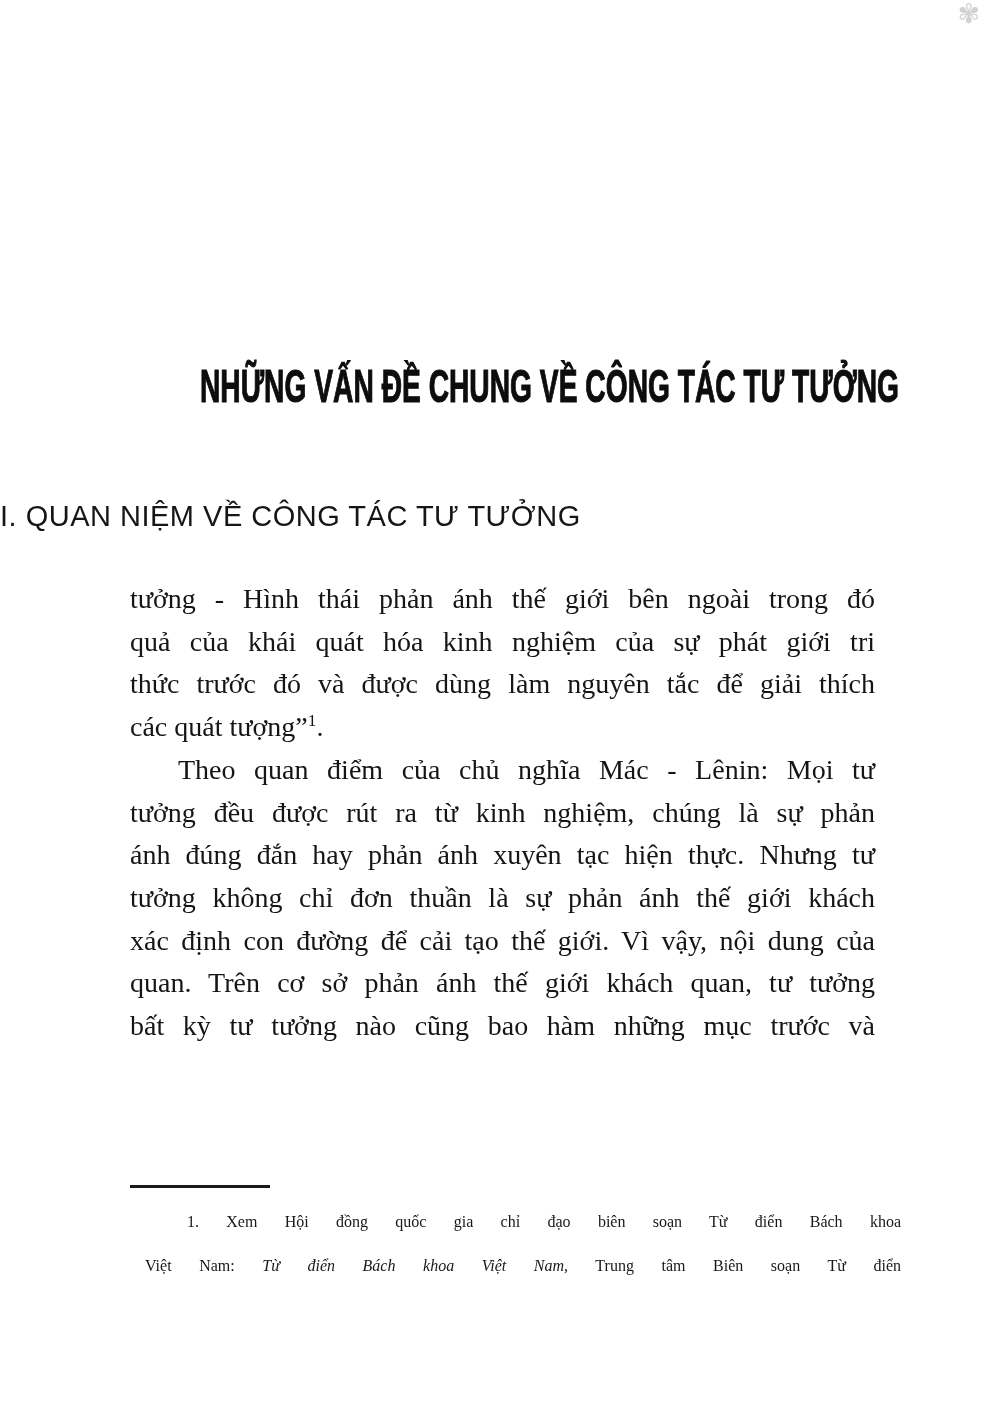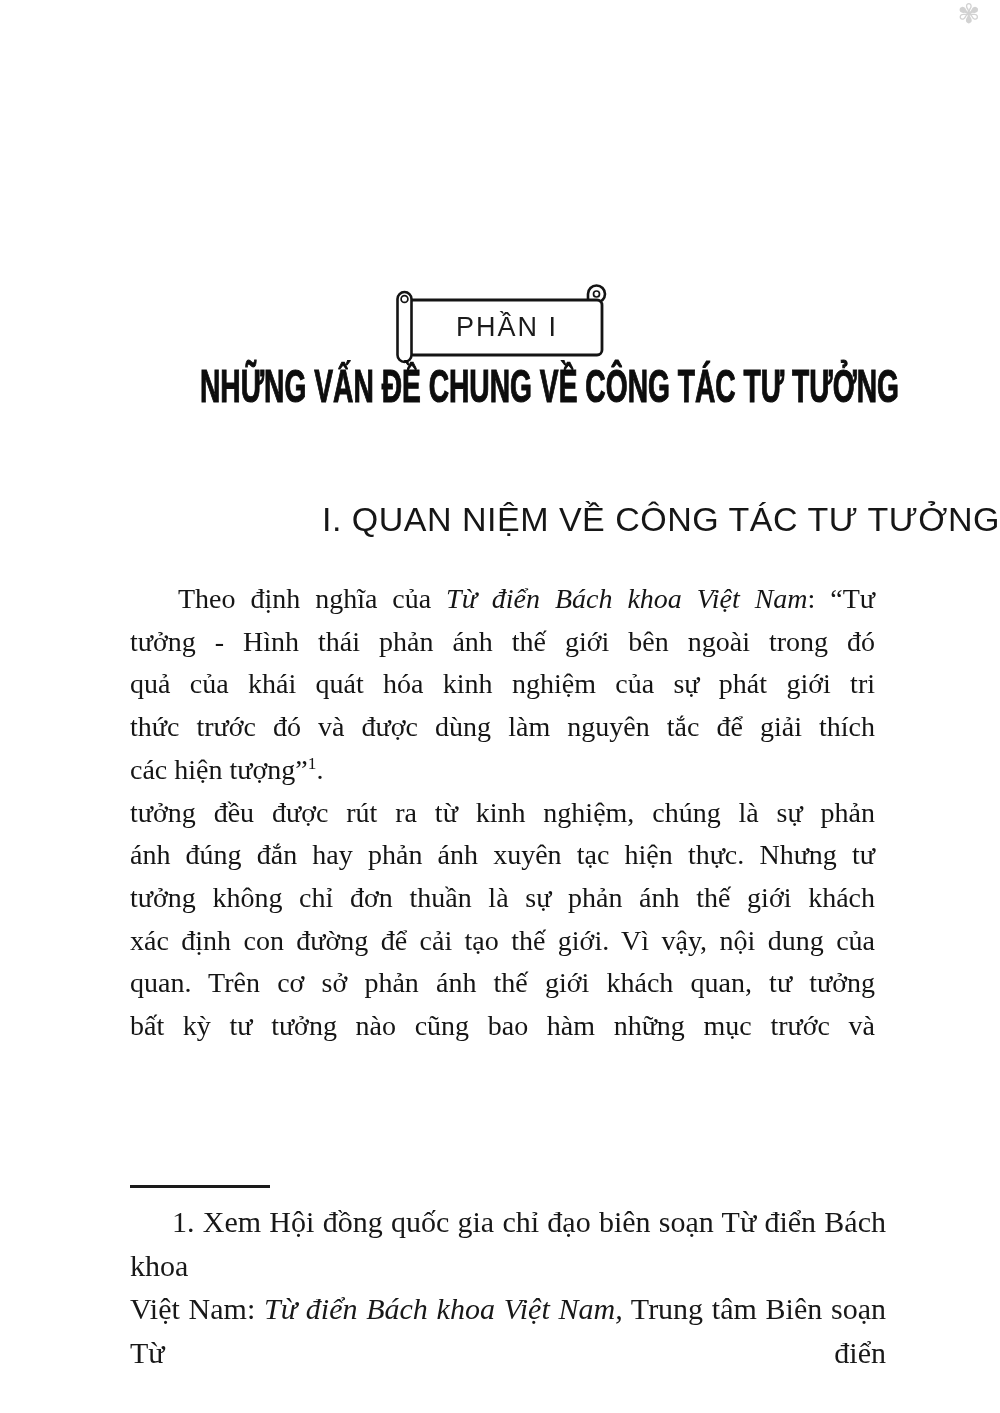--- a/index.html
+++ b/index.html
@@ -30,75 +30,62 @@
     position:absolute; top:358px; left:0; width:1000px;
     text-align:center; white-space:nowrap;
     font-family:"Liberation Sans", sans-serif;
     font-weight:700; font-size:47px; line-height:56px;
     color:#0d0d0d;
     -webkit-text-stroke:1.1px #0d0d0d;
     transform:scaleX(0.60); transform-origin:50% 50%;
   }
   .section-heading {
     position:absolute; top:500px; left:0; width:1000px;
-    text-align:right;
+    text-align:left;
     font-family:"Liberation Sans", sans-serif;
-    font-weight:400; font-size:34px; letter-spacing:0.5px;
+    font-weight:400; font-size:29px; letter-spacing:0.5px;
     color:#161616;
   }
   .body-text {
     position:absolute; top:578px; left:130px; width:745px;
     font-size:28px; line-height:42.7px; color:#151515;
   }
   .body-line.justify { text-align:justify; text-align-last:justify; }
   .body-line.indent { text-indent:48px; }
   sup { font-size:0.62em; vertical-align:super; line-height:0; }
   i { font-style:italic; }
   .footnote-rule {
     position:absolute; top:1185px; left:130px; width:140px; height:3px;
     background:#1a1a1a;
   }
   .footnote {
-    position:absolute; top:1200px; left:130px; width:756px;
-    font-size:30px; line-height:43.5px; color:#181818;
+    position:absolute; top:1200px; left:145px; width:756px;
+    font-size:16px; line-height:43.5px; color:#181818;
   }
   .foot-line.justify { text-align:justify; text-align-last:justify; }
   .foot-line.indent { text-indent:42px; }
 </style>
 </head>
 <body>
 
 <div class="page">
 
   <span class="ornament">✾</span>
 
-  <div class="banner">
-    <svg width="220" height="88" viewBox="0 0 220 88">
-
-      <path d="M196 26 L196 13 a8.5 8.5 0 1 1 17 0 a8.5 8.5 0 0 1 -8.5 8.5" fill="#ffffff" stroke="#141414" stroke-width="2.6" stroke-linecap="round"></path>
-      <circle cx="204.5" cy="13" r="3" fill="none" stroke="#141414" stroke-width="1.7"></circle>
-
-      <rect x="16" y="19" width="194" height="55" rx="5" fill="#ffffff" stroke="#141414" stroke-width="2.8"></rect>
-
-      <rect x="5.5" y="11" width="14" height="70" rx="7" fill="#ffffff" stroke="#141414" stroke-width="2.6"></rect>
-      <circle cx="12.5" cy="18" r="3.4" fill="none" stroke="#141414" stroke-width="1.7"></circle>
-    </svg>
-    <div class="banner-label">PHẦN I</div>
-  </div>
 
   <h1 class="main-title">NHỮNG VẤN ĐỀ CHUNG VỀ CÔNG TÁC TƯ TƯỞNG</h1>
 
   <h2 class="section-heading">I. QUAN NIỆM VỀ CÔNG TÁC TƯ TƯỞNG</h2>
 
   <div class="body-text">
-      <div class="body-line justify indent"><span>Theo định nghĩa của </span><i>Từ điển Bách khoa Việt Nam</i><span>: “Tư</span></div>
       <div class="body-line justify"><span>tưởng - Hình thái phản ánh thế giới bên ngoài trong đó</span></div>
       <div class="body-line justify"><span>quả của khái quát hóa kinh nghiệm của sự phát giới tri</span></div>
       <div class="body-line justify"><span>thức trước đó và được dùng làm nguyên tắc để giải thích</span></div>
-      <div class="body-line"><span>các hiện tượng”</span><sup>1</sup><span>.</span></div>
+      <div class="body-line"><span>các quát tượng”</span><sup>1</sup><span>.</span></div>
+      <div class="body-line justify indent"><span>Theo quan điểm của chủ nghĩa Mác - Lênin: Mọi tư</span></div>
       <div class="body-line justify"><span>tưởng đều được rút ra từ kinh nghiệm, chúng là sự phản</span></div>
       <div class="body-line justify"><span>ánh đúng đắn hay phản ánh xuyên tạc hiện thực. Nhưng tư</span></div>
       <div class="body-line justify"><span>tưởng không chỉ đơn thuần là sự phản ánh thế giới khách</span></div>
       <div class="body-line justify"><span>xác định con đường để cải tạo thế giới. Vì vậy, nội dung của</span></div>
       <div class="body-line justify"><span>quan. Trên cơ sở phản ánh thế giới khách quan, tư tưởng</span></div>
       <div class="body-line justify"><span>bất kỳ tư tưởng nào cũng bao hàm những mục trước và</span></div>
     </div>
 
   <div class="footnote-rule"></div>
 

